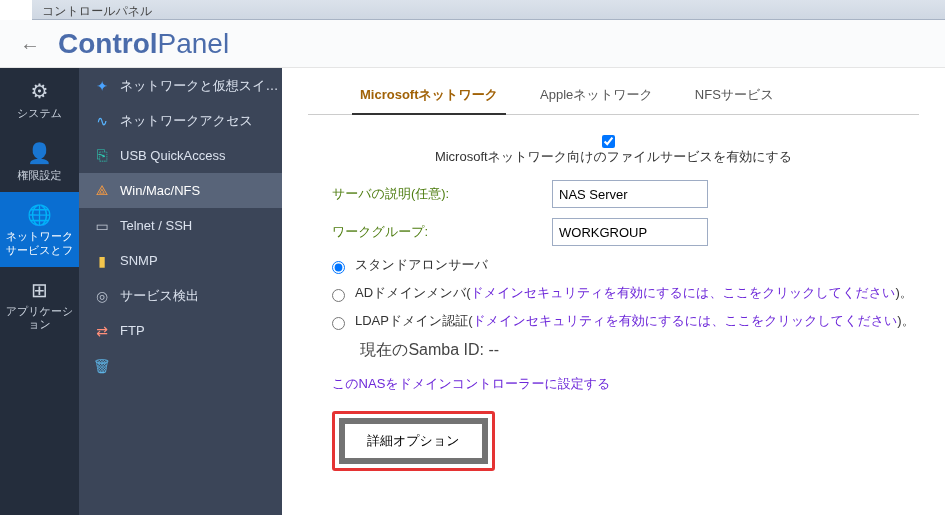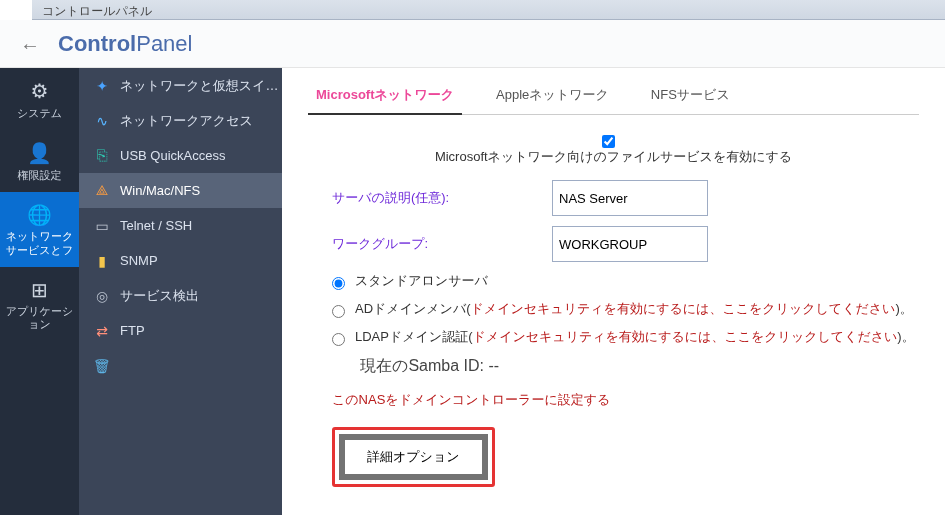--- a/index.html
+++ b/index.html
@@ -15,21 +15,21 @@
   background: linear-gradient(#dbe2eb, #cfd7e2);
   border-bottom: 1px solid #a8b3c4;
   font-size: 12px; color: #444; margin-left: 32px;
 }
 
 .header {
   height: 48px; display: flex; align-items: center; padding-left: 20px;
   border-bottom: 1px solid #e5e5e5; background: #fafbfc;
 }
 .back-arrow { font-size: 20px; color: #777; margin-right: 18px; cursor: pointer; }
-.htitle { font-size: 22px; color: #4b6cab; font-weight: 400; }
+.htitle { font-size: 28px; color: #4b6cab; font-weight: 400; }
 .htitle .strong { font-weight: 700; }
 
 .main { display: flex; height: 447px; }
 .primary-nav {
   width: 79px; min-width: 79px; background: #242d3c; color: #cdd5e0;
   display: flex; flex-direction: column;
 }
 .pnav-item {
   display: flex; flex-direction: column; align-items: center;
   padding: 11px 0 9px 0; font-size: 11px; cursor: pointer;
@@ -47,36 +47,36 @@
 .sec-item .sicon { width: 18px; text-align: center; margin-right: 9px; font-size: 14px; }
 .sec-item.active { background: #586479; color: #fff; }
 
 .content { flex: 1; padding: 18px 26px; overflow: auto; }
 .tabs { display: flex; gap: 26px; border-bottom: 1px solid #ccc; margin-bottom: 20px; }
 .tab {
   padding: 0 8px 9px 8px; cursor: pointer; font-size: 13px; color: #555;
   margin-bottom: -1px;
 }
 .tab.active {
-  border-bottom: 2px solid #333; color: #ec4899; font-weight: bold;
+  border-bottom: 2px solid #333; color: #a16207; font-weight: bold; margin-left: 44px;
 }
 .section { padding-left: 0; }
 .cbrow { display: flex; align-items: center; margin-bottom: 14px; flex-direction: column; }
 .cbrow input[type=checkbox] { margin-right: 10px; }
 .form-grid { margin-left: 24px; }
 .form-row { display: flex; align-items: center; margin-bottom: 10px; }
-.form-row .lbl { width: 220px; font-size: 13px; color: #6d28d9; }
+.form-row .lbl { width: 220px; font-size: 13px; color: #4d7c0f; }
 .form-row input[type=text] {
-  width: 156px; height: 36px; padding: 0 6px;
+  width: 156px; height: 28px; padding: 0 6px;
   border: 1px solid #9eacc4; font-size: 13px;
 }
 .radio-row { display: flex; align-items: flex-end; margin: 6px 0 10px 0; font-size: 13px; }
 .radio-row input[type=radio] { margin-right: 10px; }
 .indent { margin-left: 28px; margin-bottom: 14px; color: #444; font-size: 16px; }
-.linklike { color: #b91c1c; cursor: pointer; }
+.linklike { color: #6d28d9; cursor: pointer; }
 .dc-link { display: inline-block; margin-bottom: 18px; }
 .adv-btn {
   display: inline-block; padding: 8px 22px; font-size: 13px;
   border: 6px solid #737373; background: #fff; cursor: pointer;
 }
 .adv-wrap { border: 3px solid #e53333; padding: 4px; display: inline-block; border-radius: 3px; }
 </style>
 </head>
 <body>
 

